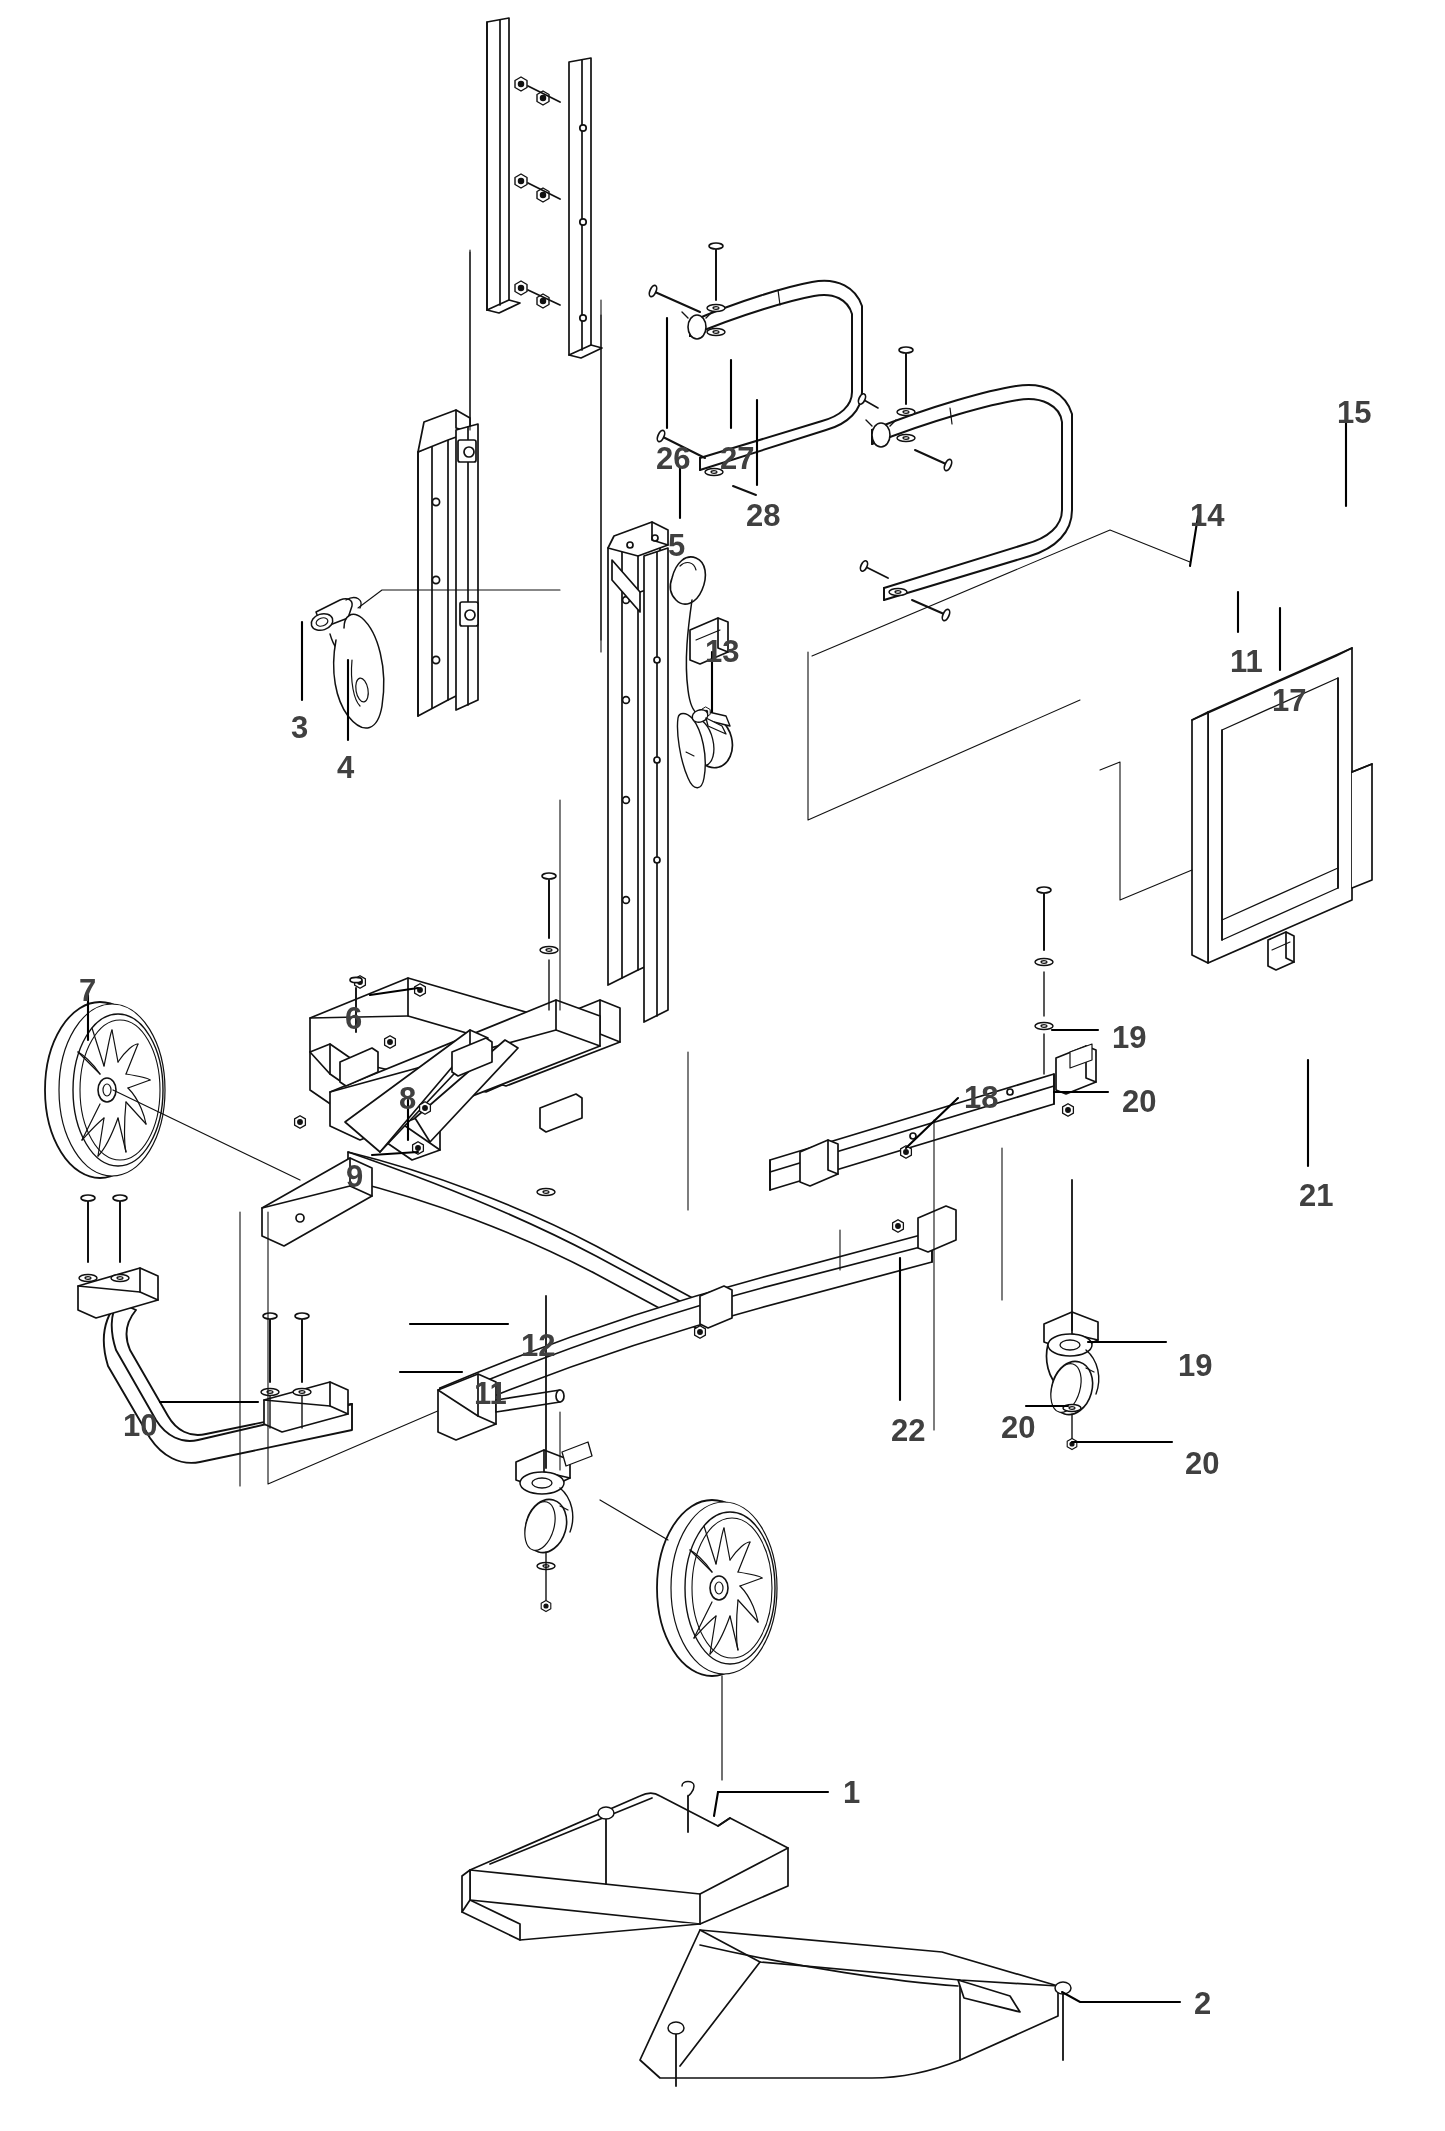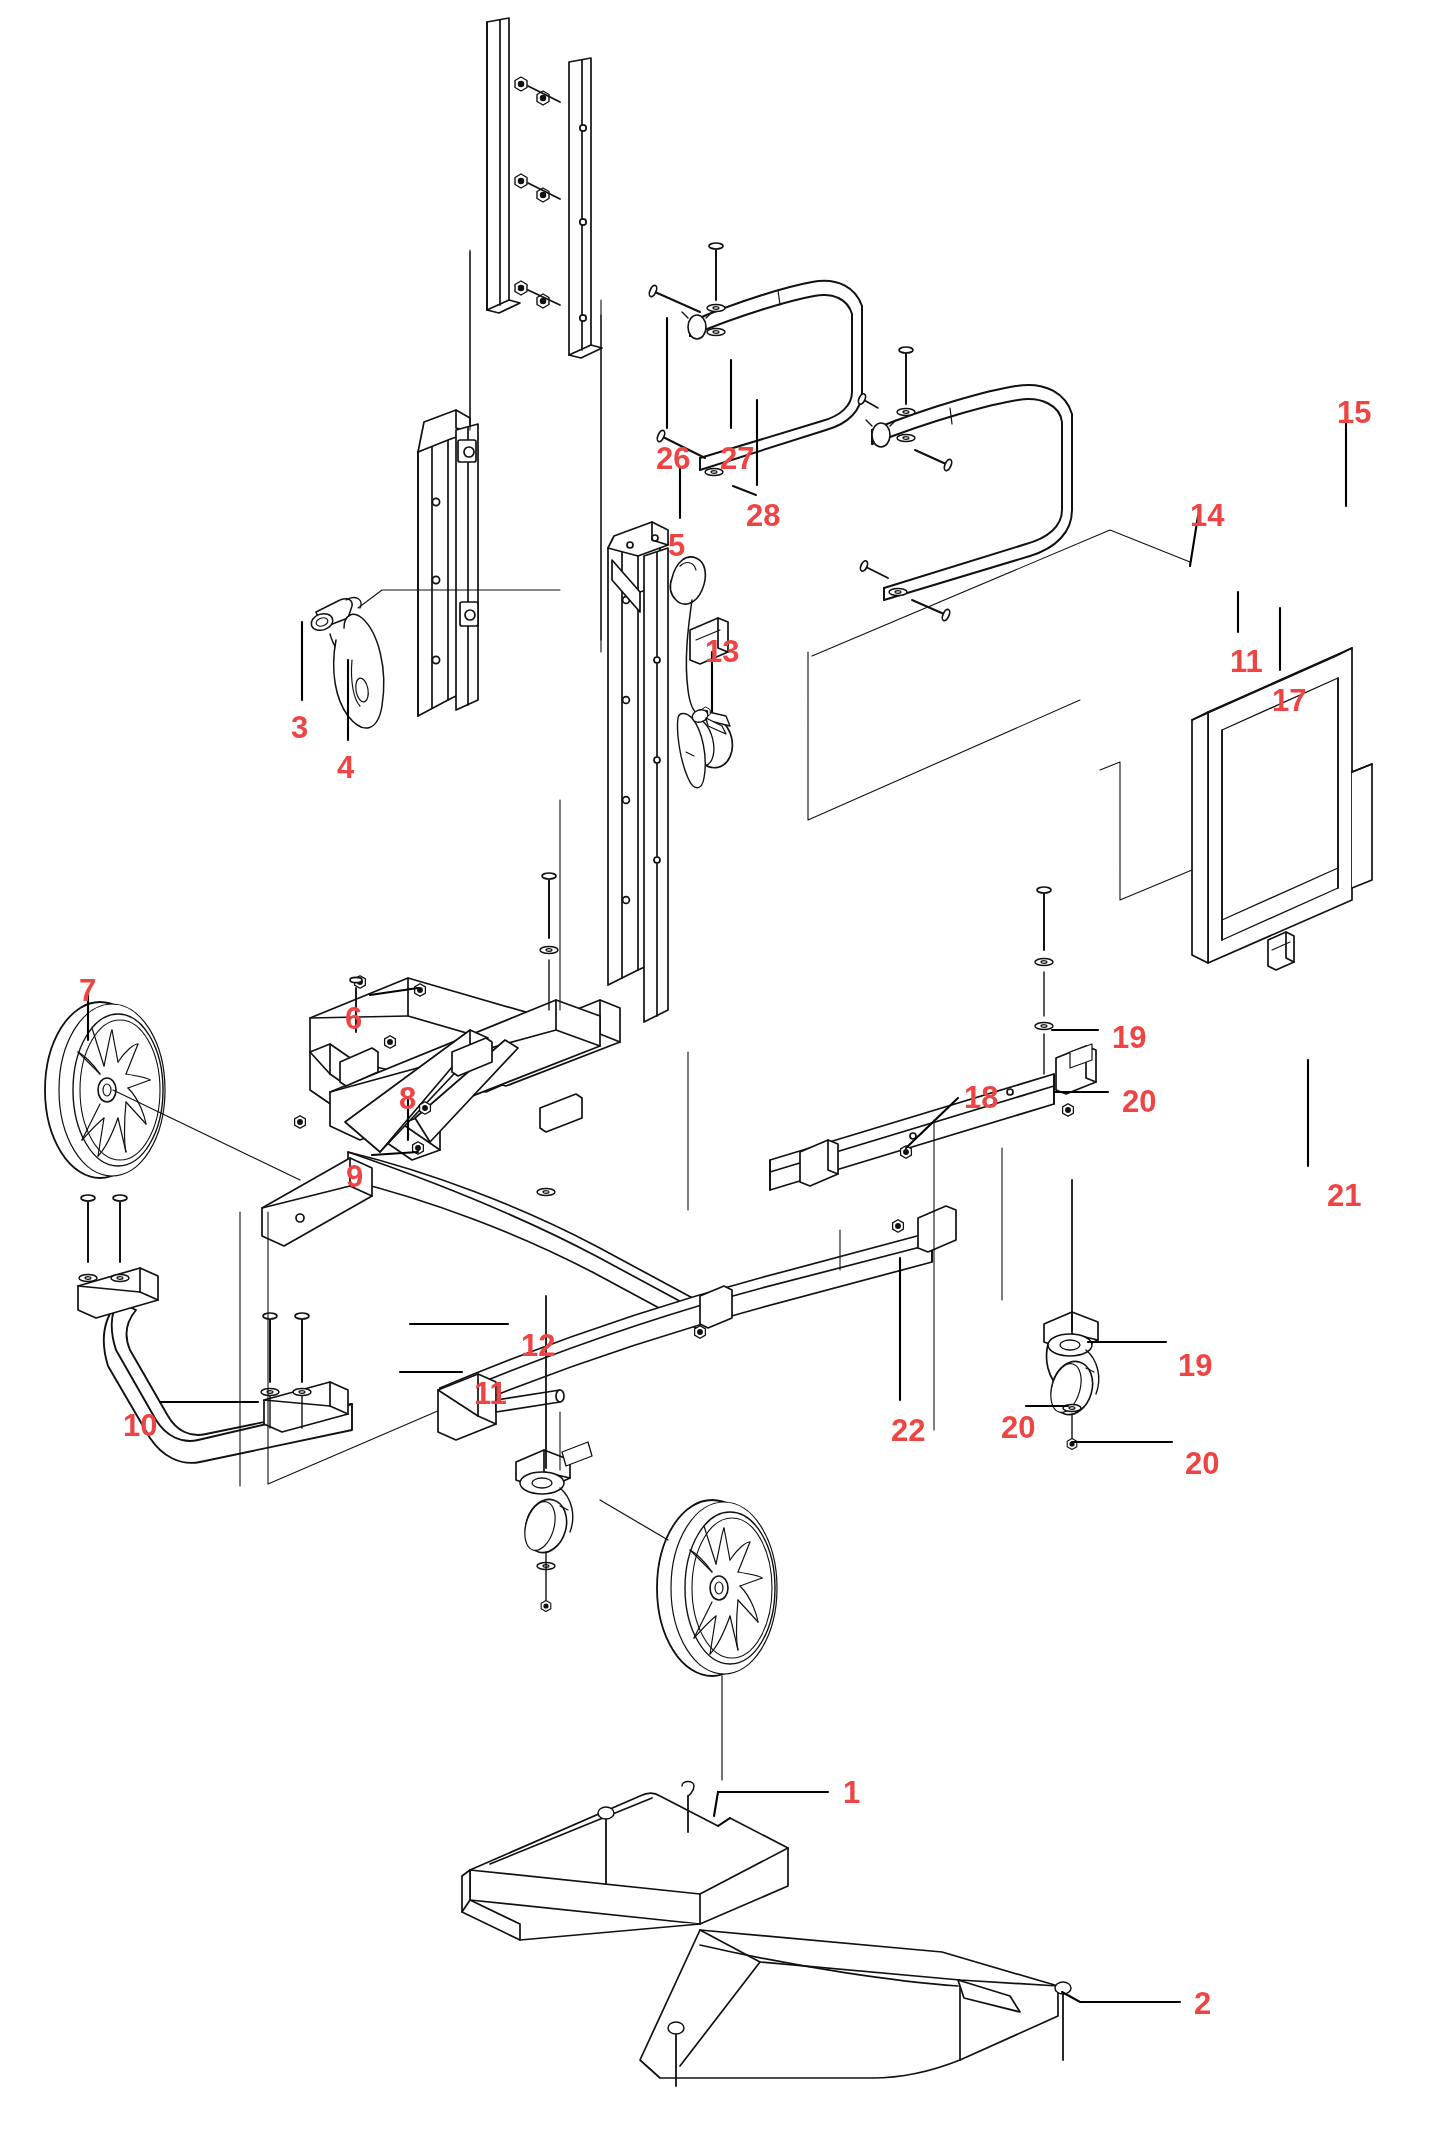--- a/index.html
+++ b/index.html
@@ -5,21 +5,21 @@
 <style>
   html,body{margin:0;padding:0;background:#ffffff;}
   body{font-family:"Liberation Sans",sans-serif;}
   #stage{position:relative;width:1445px;height:2131px;background:#fff;overflow:hidden;}
   #stage svg{position:absolute;left:0;top:0;}
   .callout{
     position:absolute;
     font-family:"Liberation Sans",sans-serif;
     font-weight:bold;
     font-size:31px;
-    color:#ef4444;
+    color:#404040;
     line-height:1;
     white-space:nowrap;
     user-select:none;
   }
 </style>
 </head>
 <body>
 
 <div id="stage">
 
@@ -606,21 +606,21 @@
       <div class="callout" style="left: 474px; top: 1378px;">11</div>
       <div class="callout" style="left: 521px; top: 1330px;">12</div>
       <div class="callout" style="left: 705px; top: 636px;">13</div>
       <div class="callout" style="left: 1190px; top: 500px;">14</div>
       <div class="callout" style="left: 1337px; top: 397px;">15</div>
       <div class="callout" style="left: 1230px; top: 646px;">11</div>
       <div class="callout" style="left: 1272px; top: 685px;">17</div>
       <div class="callout" style="left: 964px; top: 1082px;">18</div>
       <div class="callout" style="left: 1112px; top: 1022px;">19</div>
       <div class="callout" style="left: 1122px; top: 1086px;">20</div>
-      <div class="callout" style="left: 1299px; top: 1180px; margin-left: 28px;">21</div>
+      <div class="callout" style="left: 1299px; top: 1180px;">21</div>
       <div class="callout" style="left: 891px; top: 1415px; text-align: right;">22</div>
       <div class="callout" style="left: 1001px; top: 1412px;">20</div>
       <div class="callout" style="left: 1178px; top: 1350px;">19</div>
       <div class="callout" style="left: 1185px; top: 1448px;">20</div>
       <div class="callout" style="left: 656px; top: 443px;">26</div>
       <div class="callout" style="left: 720px; top: 443px;">27</div>
       <div class="callout" style="left: 746px; top: 500px;">28</div>
     </div>
 
 </div>

